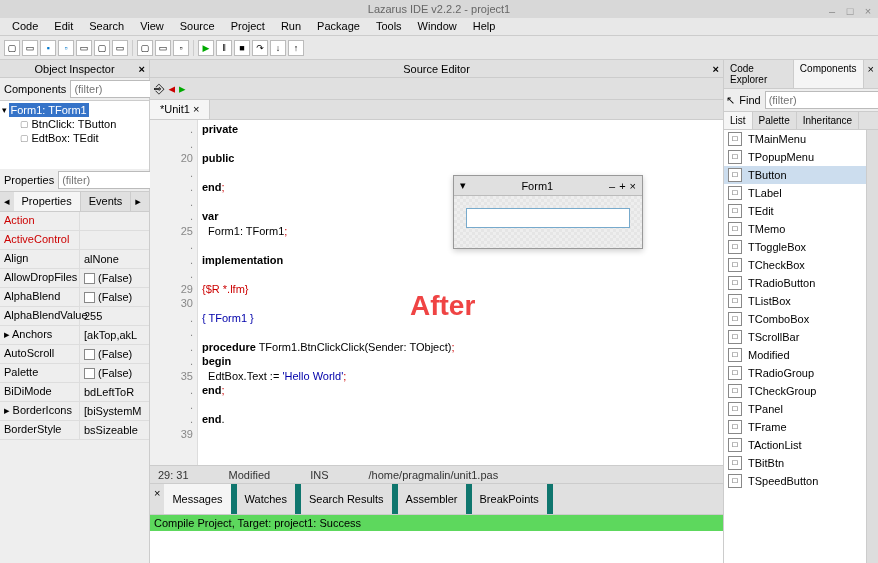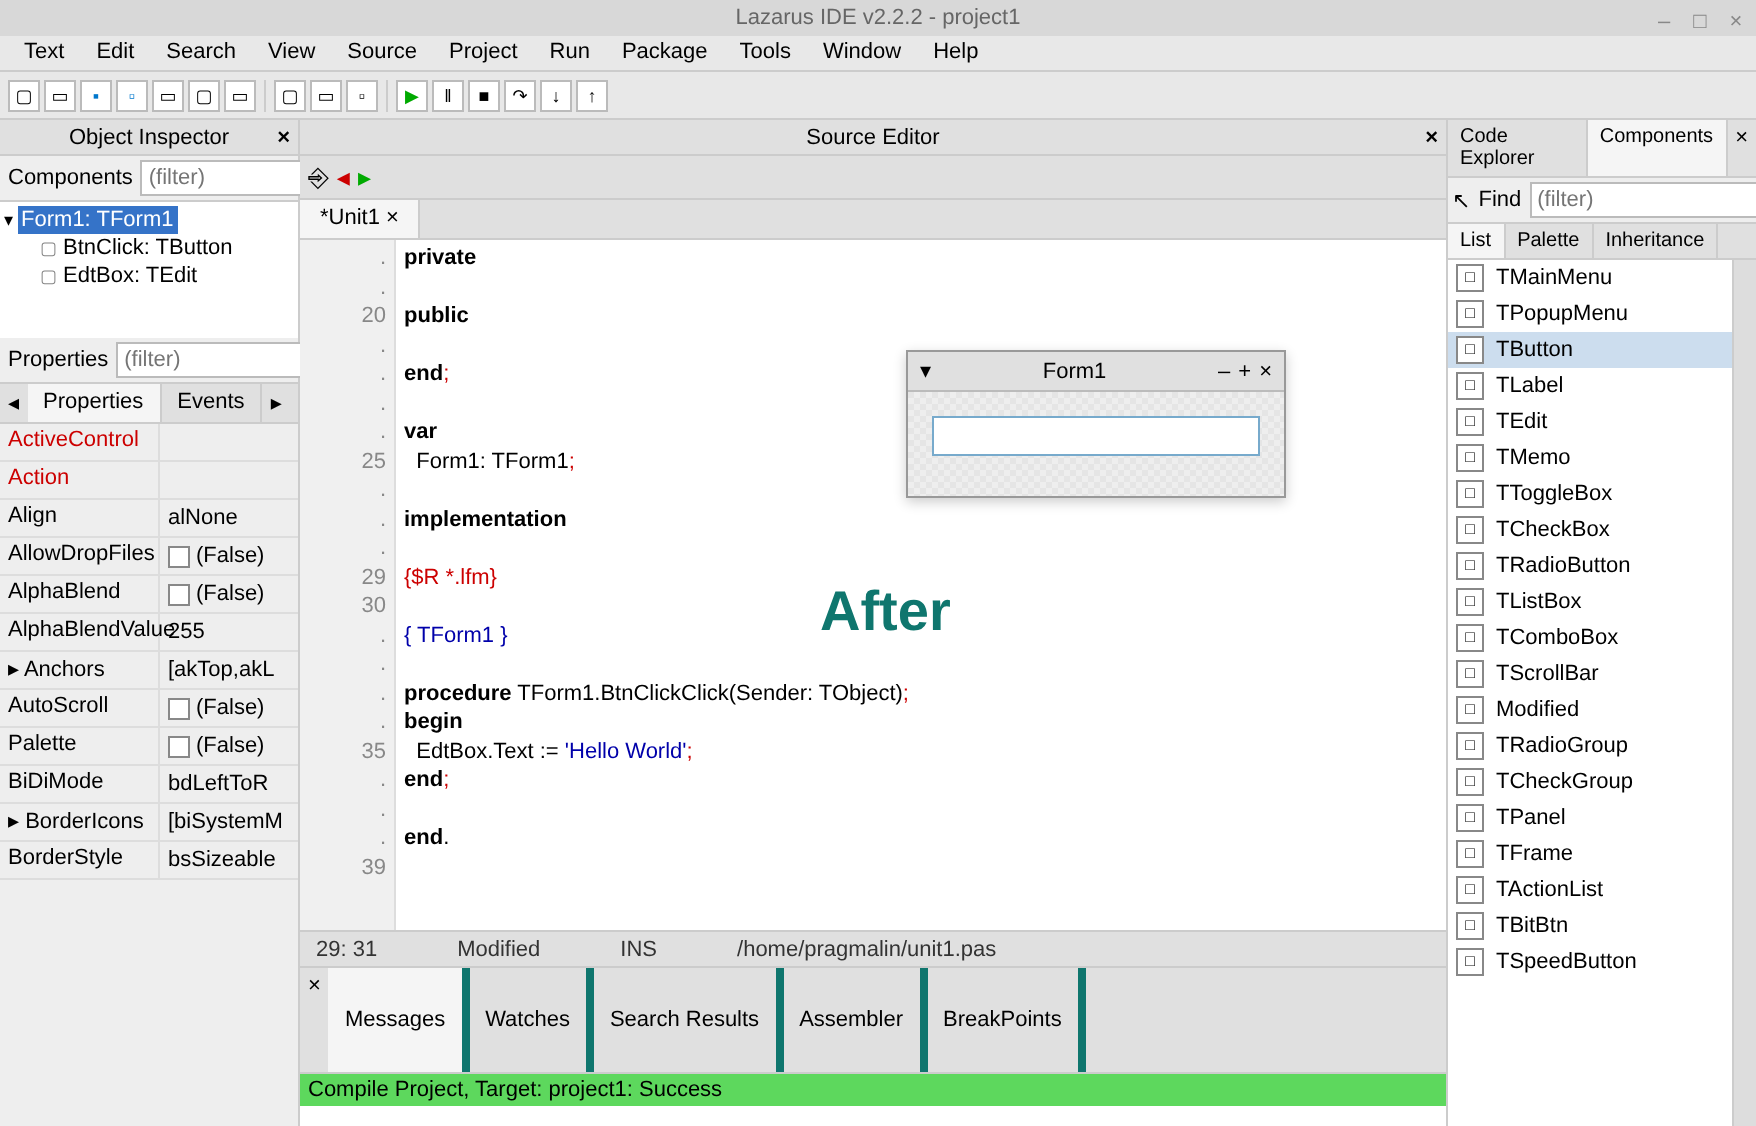--- a/index.html
+++ b/index.html
@@ -43,32 +43,32 @@
 .ed-tab{padding:3px 10px;border-right:1px solid #ccc;background:#f5f5f5;cursor:pointer}
 .editor{flex:1;display:flex;background:#fff;font-family:monospace;font-size:12px;position:relative;overflow:hidden}
 .gutter{width:48px;background:#f0f0f0;border-right:1px solid #ddd;text-align:right;padding:2px 4px 2px 0;color:#888;line-height:14.5px}
 .gline{height:14.5px}
 .code{flex:1;padding:2px 4px;line-height:14.5px;white-space:pre}
 .kw{font-weight:bold}
 .str{color:#00a}
 .cmt{color:#00a}
 .dir{color:#c00}
 .sym{color:#c00}
-.after{position:absolute;left:260px;top:170px;font-size:28px;font-weight:bold;color:#0f766e}
+.after{position:absolute;left:260px;top:170px;font-size:28px;font-weight:bold;color:#ef4444}
 .form-win{position:absolute;right:80px;top:55px;width:190px;background:#eee;border:1px solid #999;box-shadow:0 2px 6px rgba(0,0,0,.2)}
 .form-tb{height:20px;background:#e0e0e0;border-bottom:1px solid #bbb;display:flex;align-items:center;padding:0 4px}
 .form-tb .ft{flex:1;text-align:center}
 .form-tb span{cursor:pointer;padding:0 2px}
 .form-body{padding:12px;background:repeating-conic-gradient(#eee 0% 25%,#e5e5e5 0% 50%) 0 0/6px 6px}
 .form-body input{width:100%;height:20px;border:1px solid #7ac;margin-bottom:8px;background:#fff}
 .form-body button{width:100%;height:22px;border:1px solid #aaa;background:#e0e0e0;cursor:pointer}
 .statusbar{height:18px;background:#e0e0e0;border-top:1px solid #ccc;display:flex;align-items:center;padding:0 8px;gap:40px;color:#333}
 .msgpanel{height:80px;border-top:1px solid #ccc;display:flex;flex-direction:column}
 .msgtabs{display:flex;background:#e0e0e0;border-bottom:1px solid #ccc}
-.msgtab{padding:20px 8px;border-right:4px solid #0f766e;cursor:pointer}
+.msgtab{padding:9px 8px;border-right:6px solid #0f766e;cursor:pointer}
 .msgtab.active{background:#f5f5f5}
 .msgbody{flex:1;background:#fff}
 .msgline{background:#5dd85d;padding:2px 4px}
 .comp-tabs{display:flex;background:#e0e0e0;border-bottom:1px solid #ccc}
 .comp-tab{padding:3px 6px;border-right:1px solid #ccc;cursor:pointer;font-size:10px}
 .comp-tab.active{background:#f5f5f5}
 .comp-list{flex:1;overflow:auto;background:#fff}
 .comp-item{display:flex;align-items:center;padding:2px 4px;gap:6px;cursor:pointer}
 .comp-item.sel{background:#cde}
 .ci{width:14px;height:14px;border:1px solid #888;display:inline-block;font-size:8px;text-align:center;line-height:12px;background:#fff}
@@ -80,21 +80,21 @@
 <div class="titlebar">
   <span>Lazarus IDE v2.2.2 - project1</span>
   <div class="winbtns">
     <span>–</span>
     <span>□</span>
     <span>×</span>
   </div>
 </div>
 
 <div class="menubar" id="menubar">
-    <span>Text</span>
+    <span>Code</span>
     <span>Edit</span>
     <span>Search</span>
     <span>View</span>
     <span>Source</span>
     <span>Project</span>
     <span>Run</span>
     <span>Package</span>
     <span>Tools</span>
     <span>Window</span>
     <span>Help</span>
@@ -149,27 +149,27 @@
     </div>
     <div class="propsec">
       <div class="tabs">
         <span class="arrow">◂</span>
         <span class="tab active">Properties</span>
         <span class="tab">Events</span>
         <span class="arrow">▸</span>
       </div>
       <div class="proplist" id="proplist">
           <div class="proprow">
+            <div class="propk red">Action</div>
+            <div class="propv">
+              <span></span>
+            </div>
+          </div>
+          <div class="proprow">
             <div class="propk red">ActiveControl</div>
-            <div class="propv">
-              <span></span>
-            </div>
-          </div>
-          <div class="proprow">
-            <div class="propk red">Action</div>
             <div class="propv">
               <span></span>
             </div>
           </div>
           <div class="proprow">
             <div class="propk">Align</div>
             <div class="propv">
               <span>alNone</span>
             </div>
           </div>

